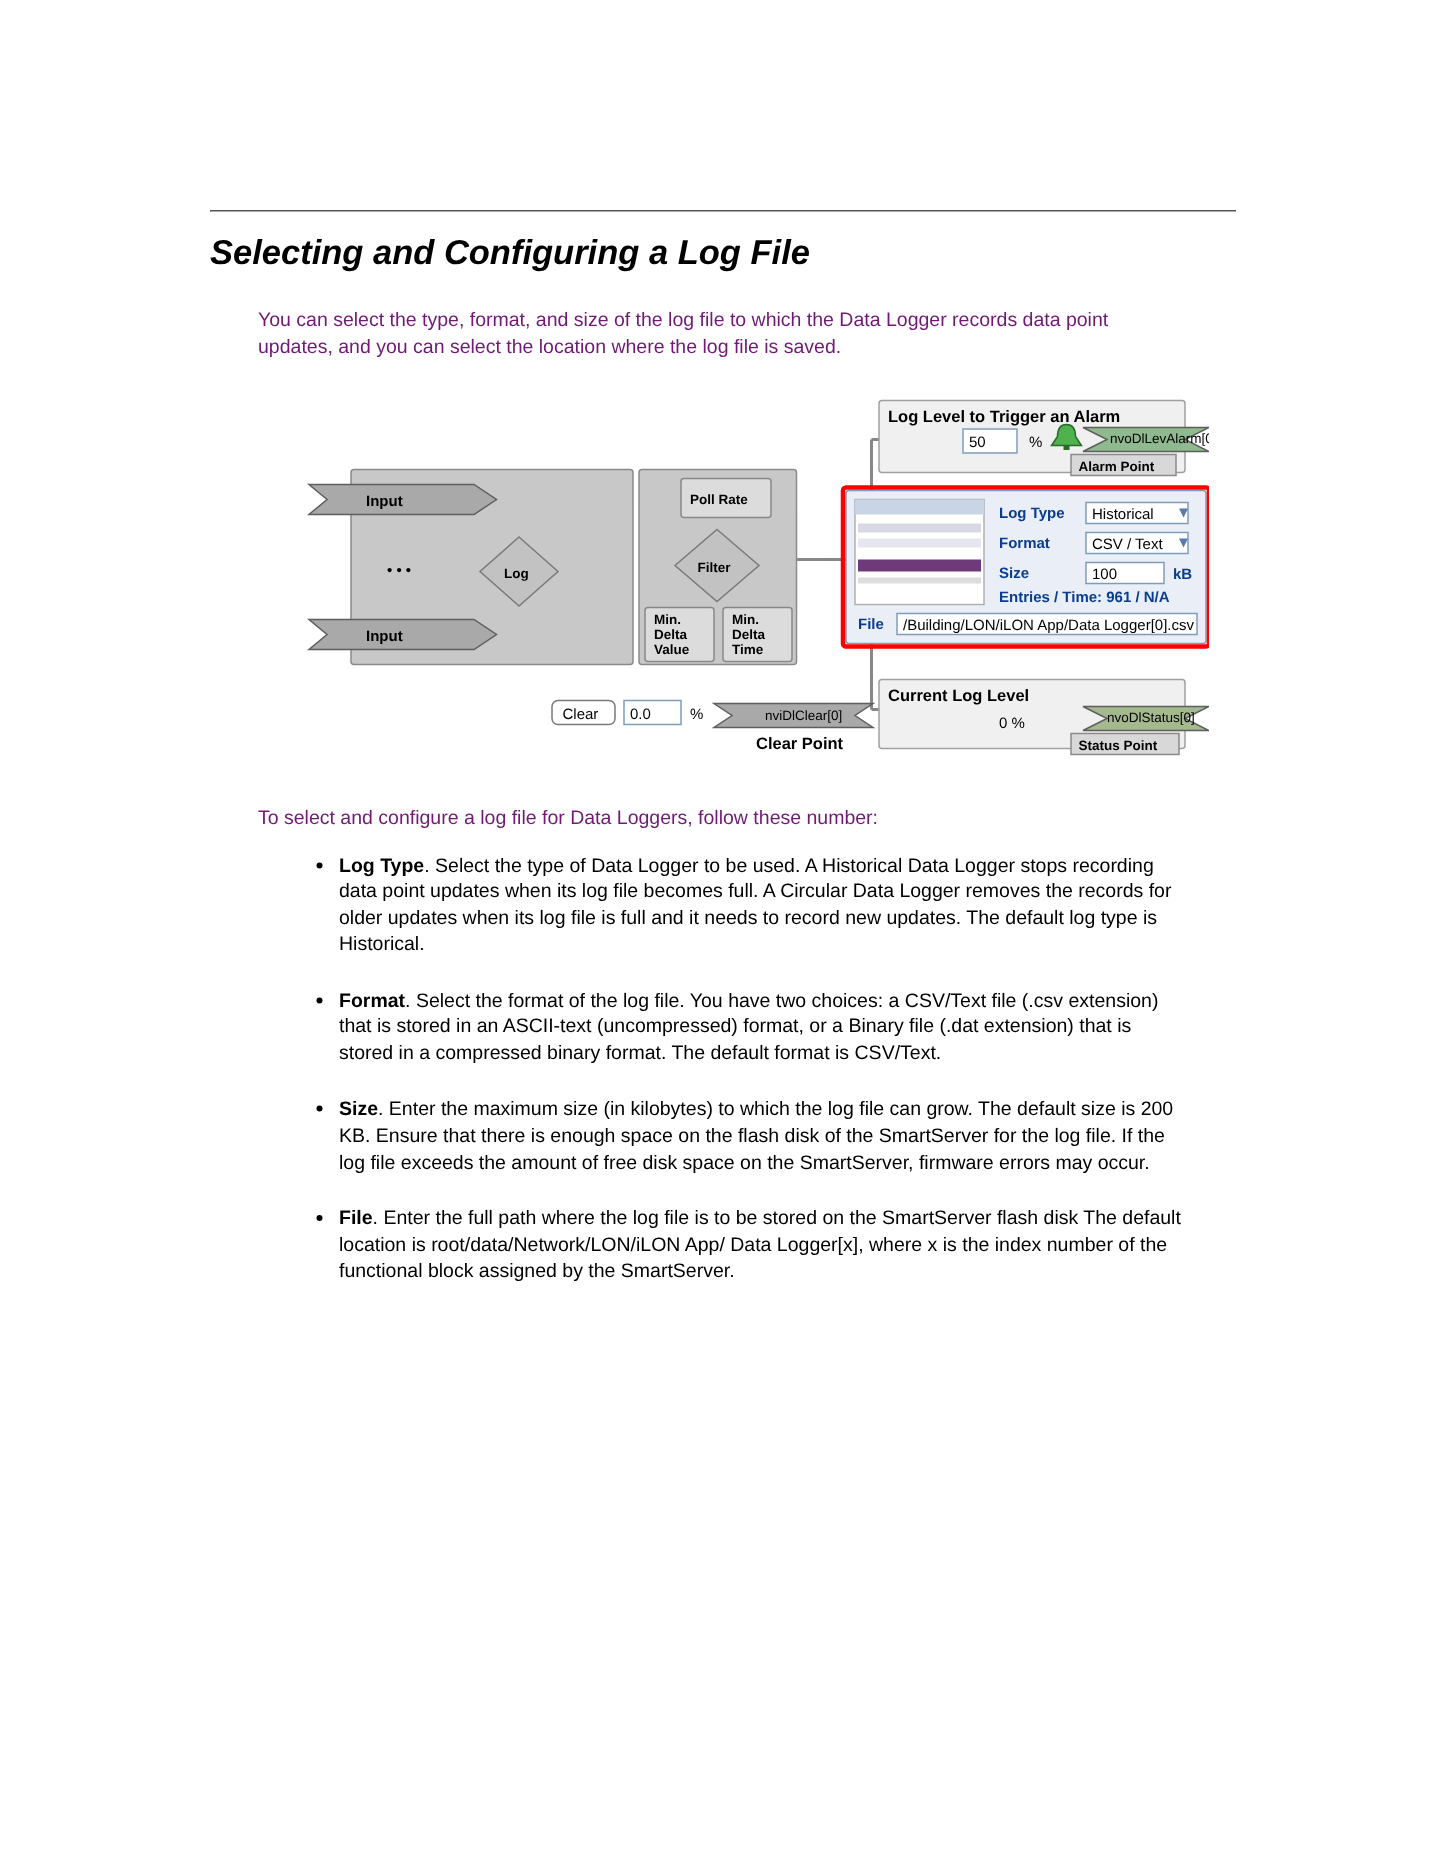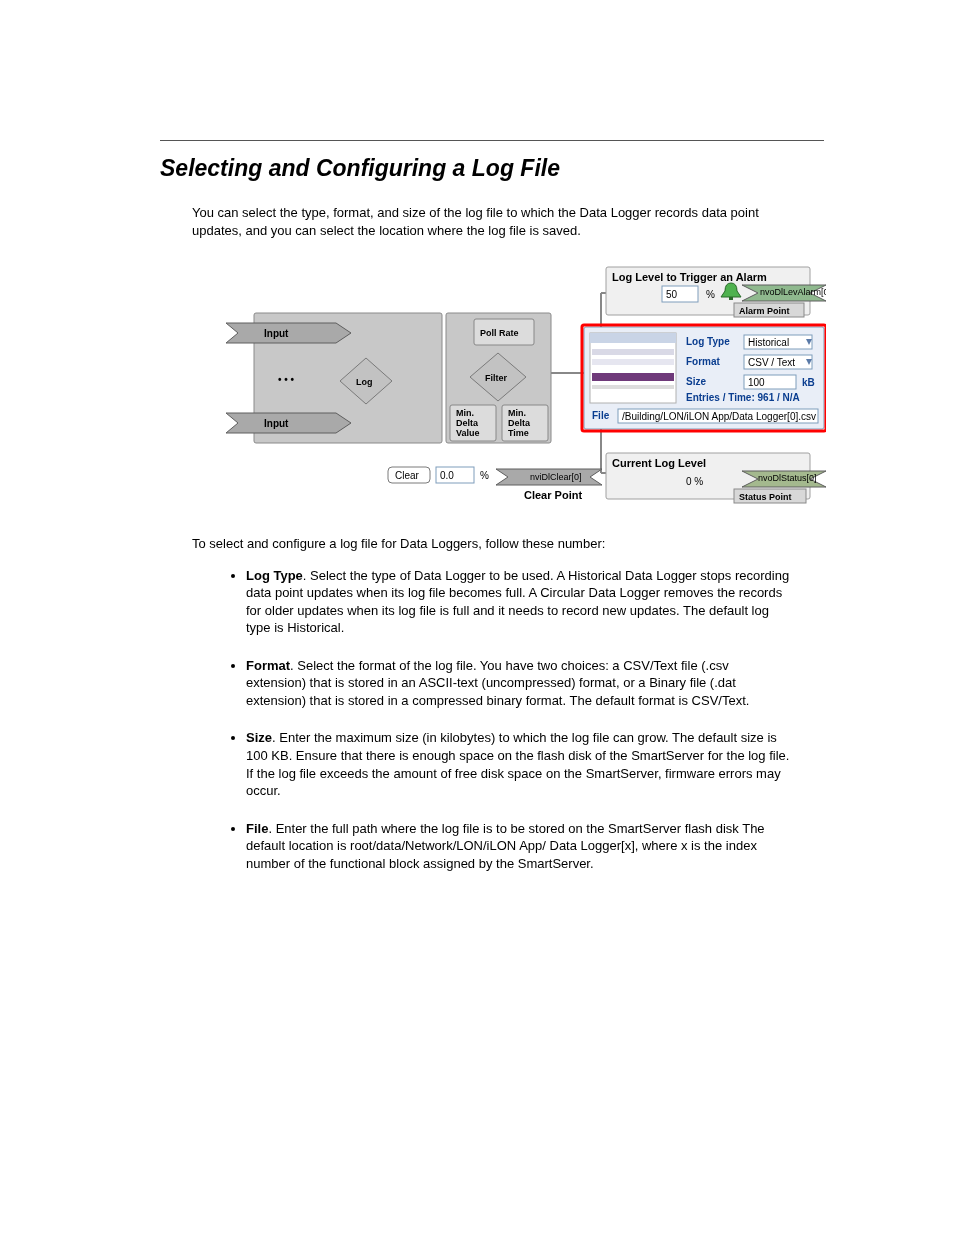--- a/index.html
+++ b/index.html
@@ -5,38 +5,37 @@
   body {
     margin: 0;
     background: #fff;
     font-family: Arial, Helvetica, sans-serif;
     width: 954px;
     color: #000;
   }
   .page {
     padding: 140px 130px 60px 140px;
     position: relative;
-    margin-left: 20px;
   }
   .hr-top {
     border-top: 1px solid #555;
     margin: 0 0 14px 0;
   }
   h1.section {
     font-family: "Century Gothic", Arial, sans-serif;
     font-style: italic;
     font-weight: bold;
     font-size: 23px;
     margin: 0 0 22px 0;
   }
   p.body {
     font-size: 13px;
     line-height: 1.35;
     margin: 0 32px 14px 32px;
-    color: #000000;
+    color: #701a75;
   }
   .fig-wrap {
     margin: 6px 26px 18px 26px;
   }
   ul.bullets {
     list-style: disc;
     padding-left: 86px;
     margin: 0 32px 0 0;
   }
   ul.bullets > li {
@@ -209,19 +208,19 @@
   <p class="body">To select and configure a log file for Data Loggers, follow these number:</p>
 
   <ul class="bullets">
     <li>
       <span class="lead">Log Type</span><span>. Select the type of Data Logger to be used. A Historical Data Logger stops recording data point updates when its log file becomes full. A Circular Data Logger removes the records for older updates when its log file is full and it needs to record new updates. The default log type is Historical.</span>
     </li>
     <li>
       <span class="lead">Format</span><span>. Select the format of the log file. You have two choices: a CSV/Text file (.csv extension) that is stored in an ASCII-text (uncompressed) format, or a Binary file (.dat extension) that is stored in a compressed binary format. The default format is CSV/Text.</span>
     </li>
     <li>
-      <span class="lead">Size</span><span>. Enter the maximum size (in kilobytes) to which the log file can grow. The default size is 100 KB. Ensure that there is enough space on the flash disk of the SmartServer for the log file. If the log file exceeds the amount of free disk space on the SmartServer, firmware errors may occur.</span>
+      <span class="lead">Size</span><span>. Enter the maximum size (in kilobytes) to which the log file can grow. The default size is 200 KB. Ensure that there is enough space on the flash disk of the SmartServer for the log file. If the log file exceeds the amount of free disk space on the SmartServer, firmware errors may occur.</span>
     </li>
     <li>
       <span class="lead">File</span><span>. Enter the full path where the log file is to be stored on the SmartServer flash disk The default location is root/data/Network/LON/iLON App/ Data Logger[x], where x is the index number of the functional block assigned by the SmartServer.</span>
     </li>
   </ul>
 </div>
 
 </body></html>

